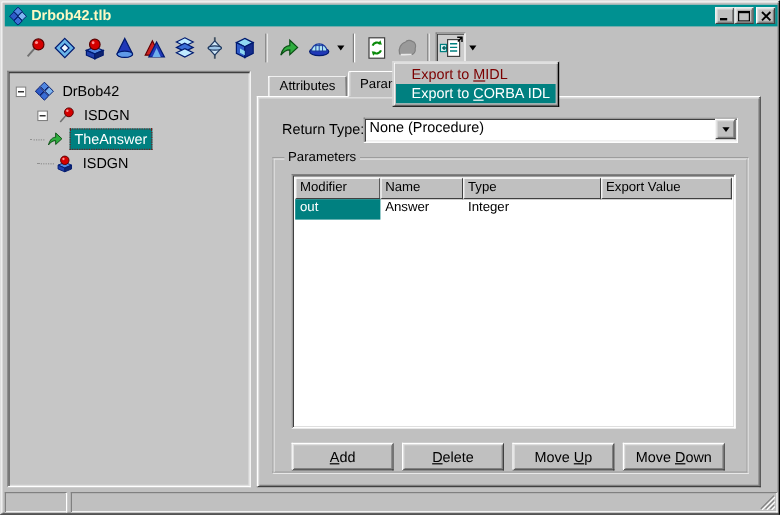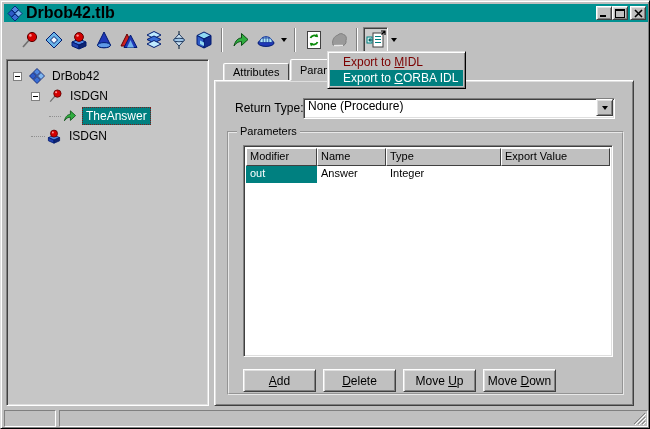--- a/index.html
+++ b/index.html
@@ -12,21 +12,21 @@
     box-shadow: inset 1px 1px 0 #fff, inset -1px -1px 0 #808080;
     overflow:hidden;
   }
 
   
   .titlebar {
     position:absolute; left:3px; top:3px; width:644px; height:18px;
     background:#009191; display:flex; align-items:center; padding:0 2px;
   }
   .titlebar .tl-icon { width:16px; height:16px; margin:0 3px 0 1px; flex:none; }
-  .titlebar .title { color:#000000; font-weight:bold; font-size:16px; flex:1; white-space:nowrap; }
+  .titlebar .title { color:#fef9c3; font-weight:bold; font-size:12px; flex:1; white-space:nowrap; }
   .winbtns { display:flex; align-items:center; gap:0; }
   .winbtn {
     width:16px; height:14px; background:#c0c0c0; display:flex; align-items:center; justify-content:center;
     border:1px solid; border-color:#fff #404040 #404040 #fff;
     box-shadow: inset 1px 1px 0 #dfdfdf, inset -1px -1px 0 #808080;
   }
   .winbtn.close { margin-left:2px; }
 
   
   .toolbar {
@@ -114,21 +114,21 @@
     background:#c0c0c0; border:1px solid; border-color:#fff #404040 #404040 #fff;
     padding:1px 3px; white-space:nowrap; overflow:hidden; flex:none;
   }
   .grow { display:flex; height:17px; }
   .gcell { padding:1px 4px; white-space:nowrap; overflow:hidden; flex:none; }
   .c0 { width:71px; } .c1 { width:69px; } .c2 { width:115px; } .c3 { width:109px; }
   .gcell.selected { background:#008080; color:#fff; }
 
   .btnrow { position:absolute; left:14px; top:236px; display:flex; }
   .pbtn {
-    width:73px; height:23px; background:#c0c0c0; font-size:12px;
+    width:85px; height:23px; background:#c0c0c0; font-size:12px;
     border:1px solid; border-color:#fff #404040 #404040 #fff;
     box-shadow: inset 1px 1px 0 #dfdfdf, inset -1px -1px 0 #808080;
     display:flex; align-items:center; justify-content:center; white-space:nowrap;
   }
   .pbtn + .pbtn { margin-left:7px; }
 
   
   .statusbar { position:absolute; left:3px; top:407px; width:644px; height:19px; display:flex; gap:3px; padding-top:2px; }
   .spanel { border:1px solid; border-color:#808080 #fff #fff #808080; height:17px; }
   .spanel.small { width:52px; flex:none; }
@@ -309,21 +309,21 @@
       <span class="expbox"></span>
       <span class="icon16">
         <svg viewBox="0 0 20 20" width="18" height="16">
           <line x1="4" y1="17" x2="11" y2="9" stroke="#707070" stroke-width="1.6"></line>
           <circle cx="13" cy="7" r="4.6" fill="#d40000" stroke="#5a0000"></circle>
           <circle cx="11.4" cy="5.4" r="1.3" fill="#ff9090"></circle>
         </svg>
       </span>
       <span class="tlabel">ISDGN</span>
     </div>
-    <div class="trow" style="padding-left:40px;">
+    <div class="trow" style="padding-left:16px;">
       <span class="conn" style="width:12px;border-top:1px dotted #909090;"></span>
       <span class="icon16">
         <svg viewBox="0 0 20 20" width="18" height="16">
           <path d="M3 16 C4.5 10 7.5 8 10.5 8 L10.5 3.5 L17 9.5 L10.5 15.5 L10.5 11.5 C8 11.5 5.5 12.5 3 16 Z" fill="#2fae3f" stroke="#0a4d14"></path>
         </svg>
       </span>
       <span class="tlabel selected">TheAnswer</span>
     </div>
     <div class="trow" style="padding-left:22px;">
       <span class="conn" style="width:14px;border-top:1px dotted #909090;"></span>

